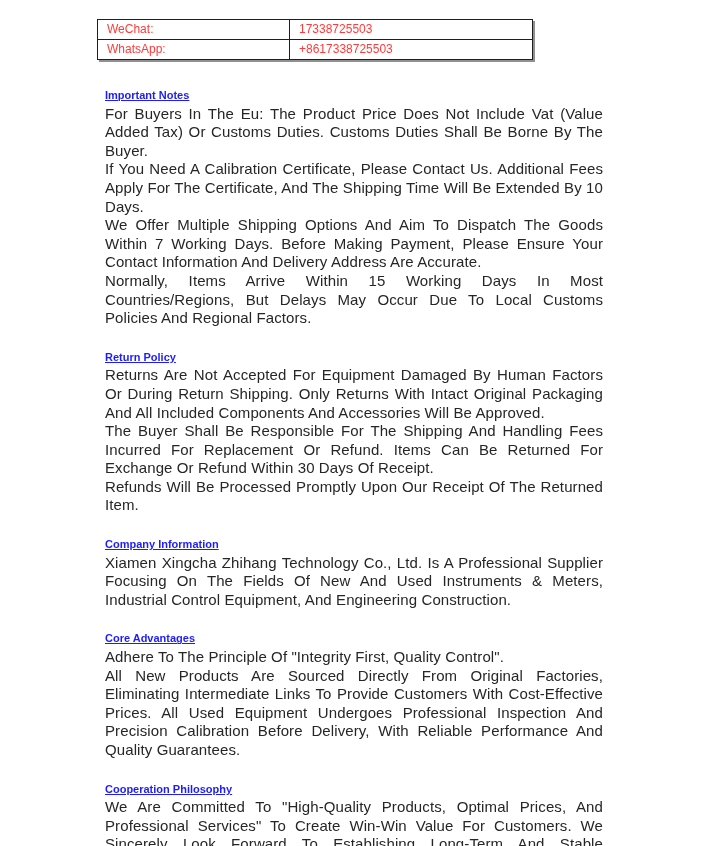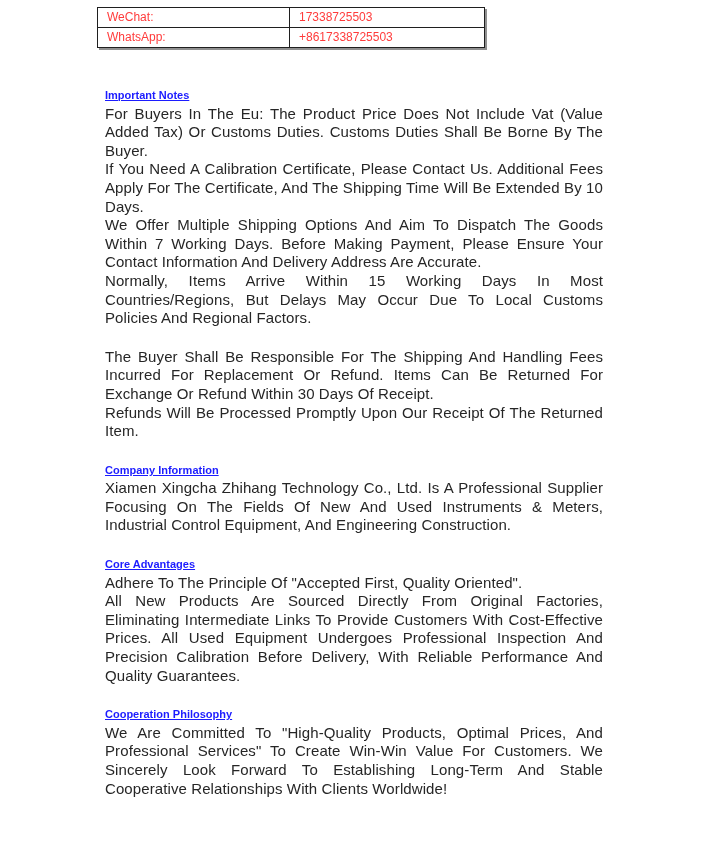--- a/index.html
+++ b/index.html
@@ -12,22 +12,22 @@
     width: 709px;
     height: 846px;
     background: #ffffff;
     font-family: "Liberation Sans", sans-serif;
     overflow: hidden;
   }
   
   .contact-table {
     position: absolute;
     left: 97px;
-    top: 7px;
-    width: 388px;
+    top: 19px;
+    width: 436px;
     border-collapse: collapse;
     box-shadow: 2px 2px 0 #909090;
     background: #ffffff;
     padding-left: 40px;
   }
   .contact-table td {
     border: 1.6px solid #1f1f1f;
     height: 19px;
     padding: 0 4px 0 9px;
     font-size: 12px;
@@ -82,38 +82,40 @@
     <h2 class="sec-title" style="color: rgb(28, 28, 255);">Important Notes</h2>
     <div class="sec-paras">
           <p style="color: rgb(38, 38, 38);">For Buyers In The Eu: The Product Price Does Not Include Vat (Value Added Tax) Or Customs Duties. Customs Duties Shall Be Borne By The Buyer.</p>
           <p style="color: rgb(38, 38, 38);">If You Need A Calibration Certificate, Please Contact Us. Additional Fees Apply For The Certificate, And The Shipping Time Will Be Extended By 10 Days.</p>
           <p style="color: rgb(38, 38, 38);">We Offer Multiple Shipping Options And Aim To Dispatch The Goods Within 7 Working Days. Before Making Payment, Please Ensure Your Contact Information And Delivery Address Are Accurate.</p>
           <p style="color: rgb(38, 38, 38);">Normally, Items Arrive Within 15 Working Days In Most Countries/Regions, But Delays May Occur Due To Local Customs Policies And Regional Factors.</p>
         </div>
   </section>
 
   <section class="doc-section">
+    <h2 class="sec-title" style="color: rgb(28, 28, 255);">Return Policy</h2>
     <div class="sec-paras">
+          <p style="color: rgb(38, 38, 38);">Returns Are Not Accepted For Equipment Damaged By Human Factors Or During Return Shipping. Only Returns With Intact Original Packaging And All Included Components And Accessories Will Be Approved.</p>
           <p style="color: rgb(38, 38, 38);">The Buyer Shall Be Responsible For The Shipping And Handling Fees Incurred For Replacement Or Refund. Items Can Be Returned For Exchange Or Refund Within 30 Days Of Receipt.</p>
           <p style="color: rgb(38, 38, 38);">Refunds Will Be Processed Promptly Upon Our Receipt Of The Returned Item.</p>
         </div>
   </section>
 
   <section class="doc-section">
     <h2 class="sec-title" style="color: rgb(28, 28, 255);">Company Information</h2>
     <div class="sec-paras">
           <p style="color: rgb(38, 38, 38);">Xiamen Xingcha Zhihang Technology Co., Ltd. Is A Professional Supplier Focusing On The Fields Of New And Used Instruments &amp; Meters, Industrial Control Equipment, And Engineering Construction.</p>
         </div>
   </section>
 
 
   <section class="doc-section">
     <h2 class="sec-title" style="color: rgb(28, 28, 255);">Core Advantages</h2>
     <div class="sec-paras">
-          <p style="color: rgb(38, 38, 38);">Adhere To The Principle Of "Accepted First, Quality Oriented".</p>
+          <p style="color: rgb(38, 38, 38);">Adhere To The Principle Of "Integrity First, Quality Control".</p>
           <p style="color: rgb(38, 38, 38);">All New Products Are Sourced Directly From Original Factories, Eliminating Intermediate Links To Provide Customers With Cost-Effective Prices. All Used Equipment Undergoes Professional Inspection And Precision Calibration Before Delivery, With Reliable Performance And Quality Guarantees.</p>
         </div>
   </section>
 
   <section class="doc-section">
     <h2 class="sec-title" style="color: rgb(28, 28, 255);">Cooperation Philosophy</h2>
     <div class="sec-paras">
           <p style="color: rgb(38, 38, 38);">We Are Committed To "High-Quality Products, Optimal Prices, And Professional Services" To Create Win-Win Value For Customers. We Sincerely Look Forward To Establishing Long-Term And Stable Cooperative Relationships With Clients Worldwide!</p>
         </div>
   </section>

